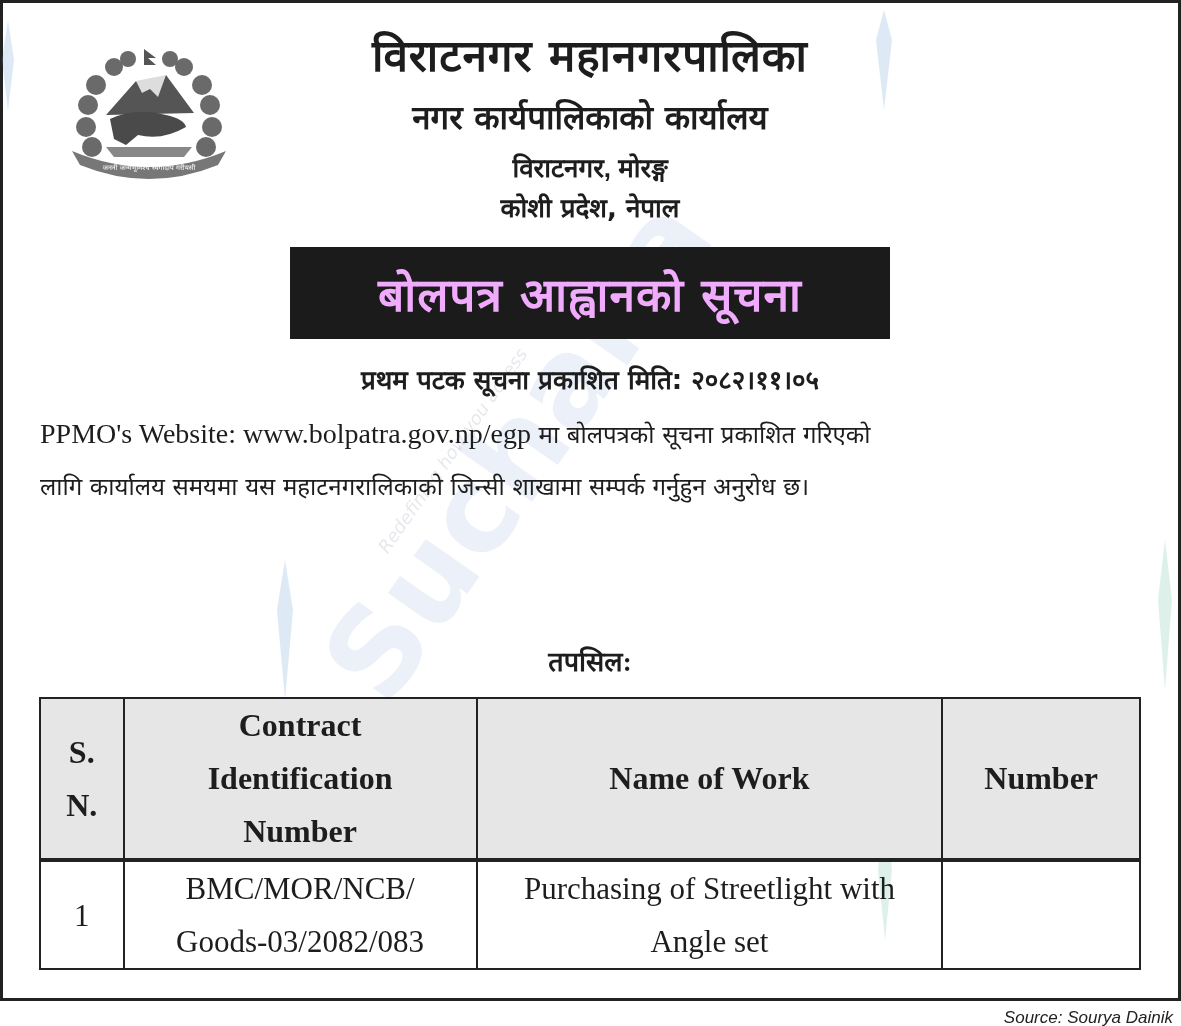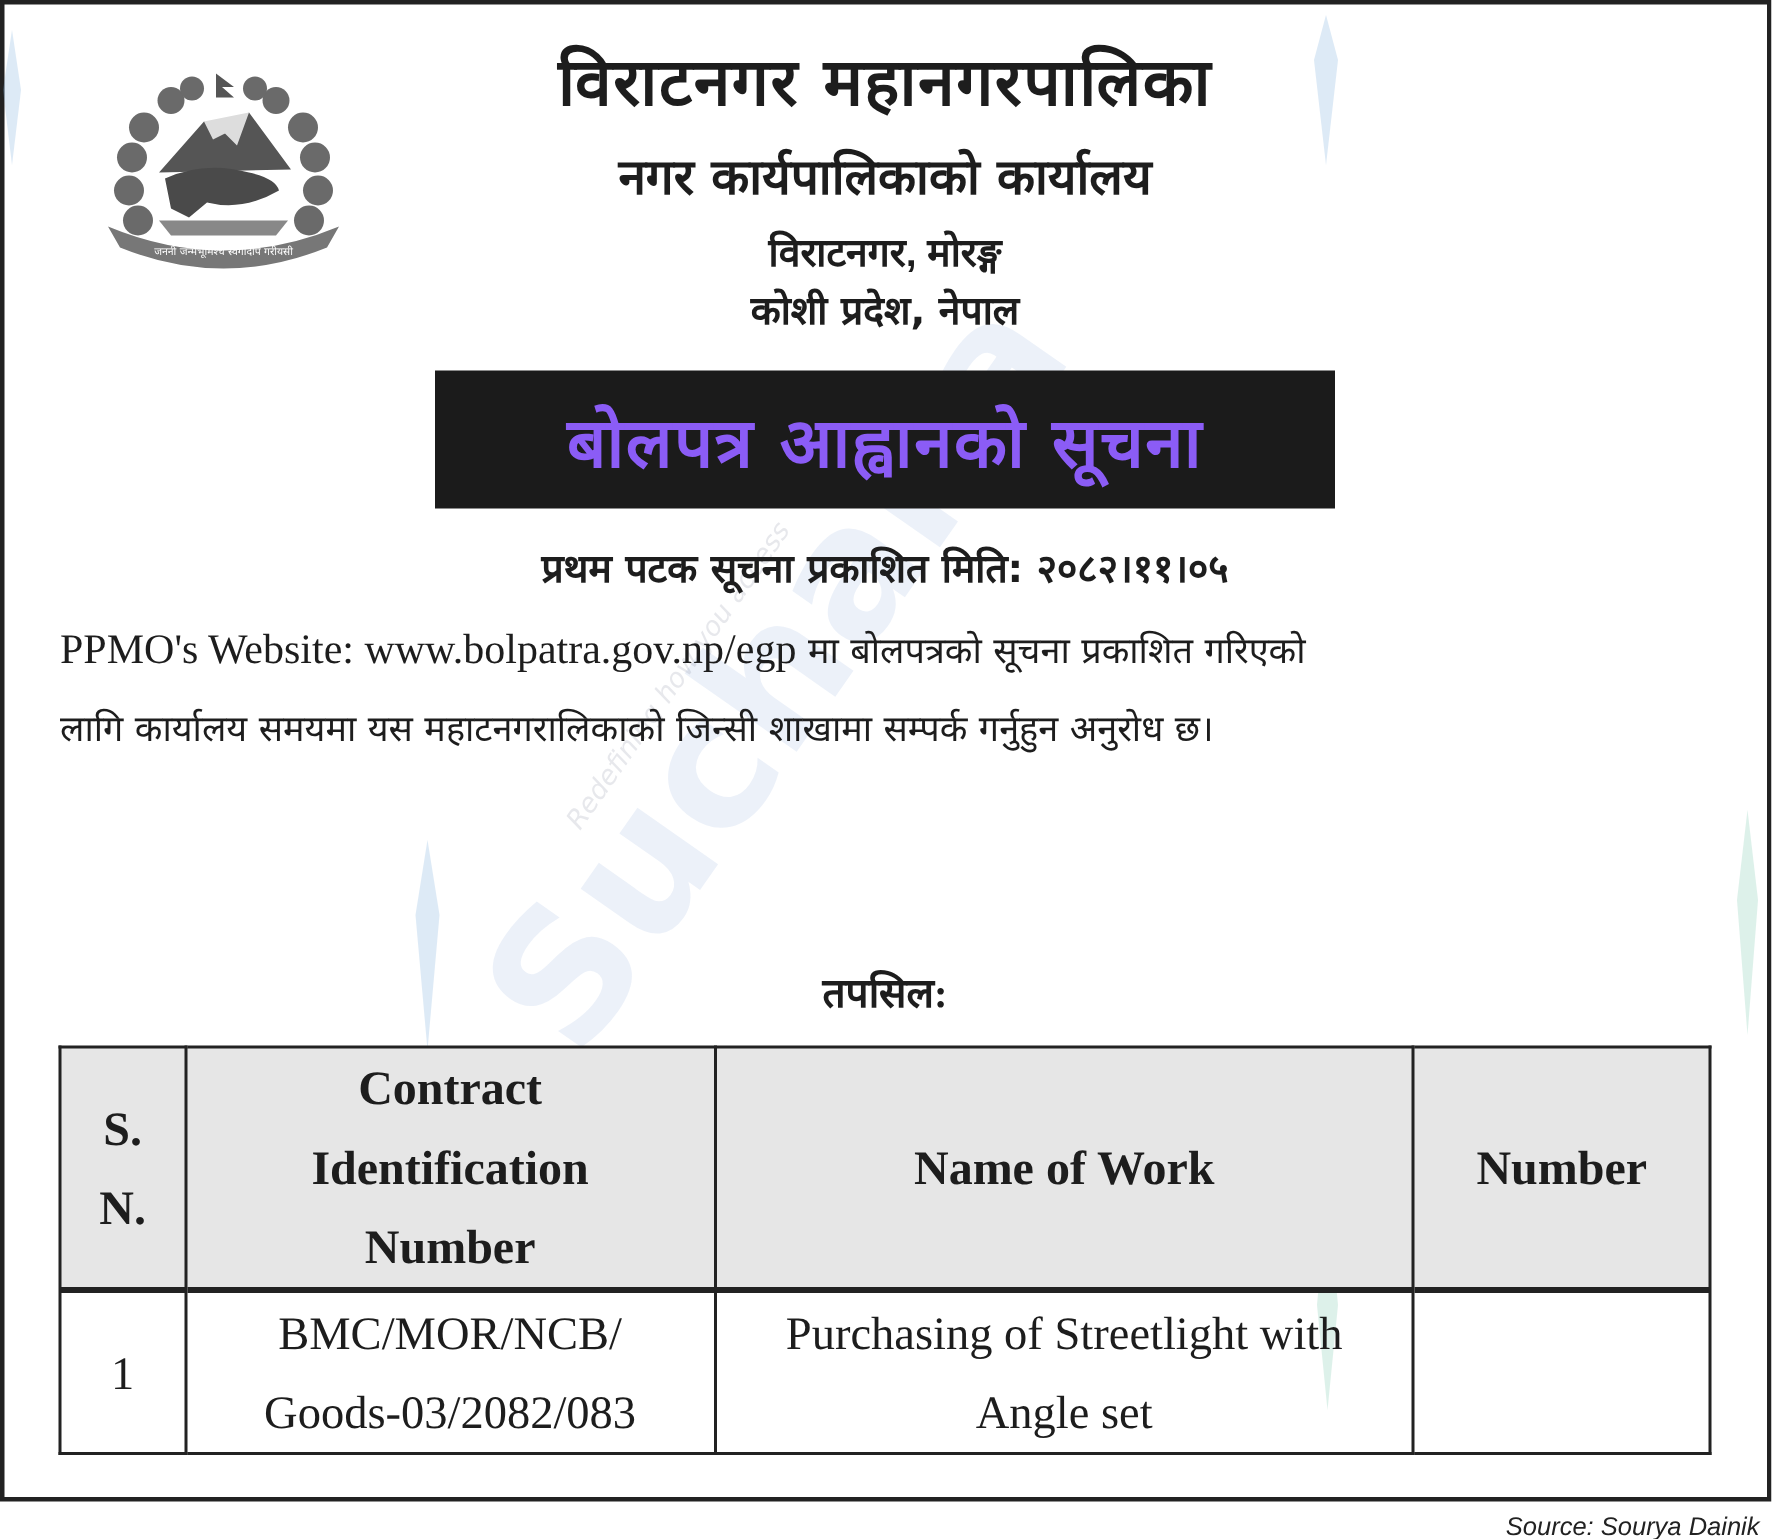--- a/index.html
+++ b/index.html
@@ -6,21 +6,21 @@
   body { width:1181px; height:1026px; position:relative; overflow:hidden; font-family:"DejaVu Serif", serif; color:#1d1d1d; }
   .frame { position:absolute; left:0; top:0; width:1175px; height:995px; border:3px solid #222; background:#fff; }
   .watermark { position:absolute; pointer-events:none; color:rgba(110,150,210,0.13); font-family:"DejaVu Sans", sans-serif; font-weight:bold; transform:rotate(-55deg); }
   .wm-main { left:230px; top:380px; font-size:120px; }
   .wm-sub { left:330px; top:440px; font-size:18px; color:rgba(120,130,150,0.18); font-weight:normal; font-style:italic; }
   .emblem { position:absolute; left:66px; top:45px; width:166px; height:138px; }
   .title1 { position:absolute; left:300px; top:26px; width:580px; text-align:center; font-family:"DejaVu Sans", sans-serif; font-weight:bold; font-size:44px; line-height:60px; letter-spacing:1px; }
   .title2 { position:absolute; left:300px; top:96px; width:580px; text-align:center; font-family:"DejaVu Sans", sans-serif; font-weight:bold; font-size:33px; line-height:44px; }
   .addr1 { position:absolute; left:300px; top:150px; width:580px; text-align:center; font-family:Liberation Sans, sans-serif; font-weight:bold; font-size:26px; line-height:36px; }
   .addr2 { position:absolute; left:300px; top:190px; width:580px; text-align:center; font-family:"DejaVu Sans", sans-serif; font-weight:bold; font-size:26px; line-height:36px; }
-  .banner { position:absolute; left:290px; top:247px; width:600px; height:92px; background:#1b1b1b; color:#8b5cf6; display:flex; align-items:center; justify-content:center; font-family:"DejaVu Sans", sans-serif; font-weight:bold; font-size:46px; letter-spacing:1px; }
+  .banner { position:absolute; left:290px; top:247px; width:600px; height:92px; background:#1b1b1b; color:#f0abfc; display:flex; align-items:center; justify-content:center; font-family:"DejaVu Sans", sans-serif; font-weight:bold; font-size:46px; letter-spacing:1px; }
   .pubdate { position:absolute; left:200px; top:360px; width:780px; text-align:center; font-family:"DejaVu Sans", sans-serif; font-weight:bold; font-size:26px; line-height:40px; }
   .para { position:absolute; left:40px; top:408px; width:1100px; font-family:"DejaVu Sans", sans-serif; font-size:24px; line-height:52px; text-align:justify; }
   .para p { margin:0; }
   .para .en { font-family:"Liberation Serif", serif; font-size:28px;margin-top:32px; }
   .tapasil { position:absolute; left:440px; top:642px; width:300px; text-align:center; font-family:Liberation Serif, serif; font-weight:bold; font-size:27px; line-height:40px; }
   table.works { position:absolute; left:39px; top:697px; width:1102px; border-collapse:collapse; font-family:"Liberation Serif", serif; }
   table.works th, table.works td { border:2px solid #222; text-align:center; vertical-align:middle; }
   table.works thead th { background:#e6e6e6; font-weight:bold; font-size:32px; line-height:53px; height:153px; padding:0 6px; border-bottom:4px solid #222; }
   table.works tbody td { font-size:31px; line-height:53px; height:106px; padding:0 6px; }
   .c-sn { width:73px; } .c-cid { width:349px; } .c-name { width:480px; } .c-rem { width:190px; }

